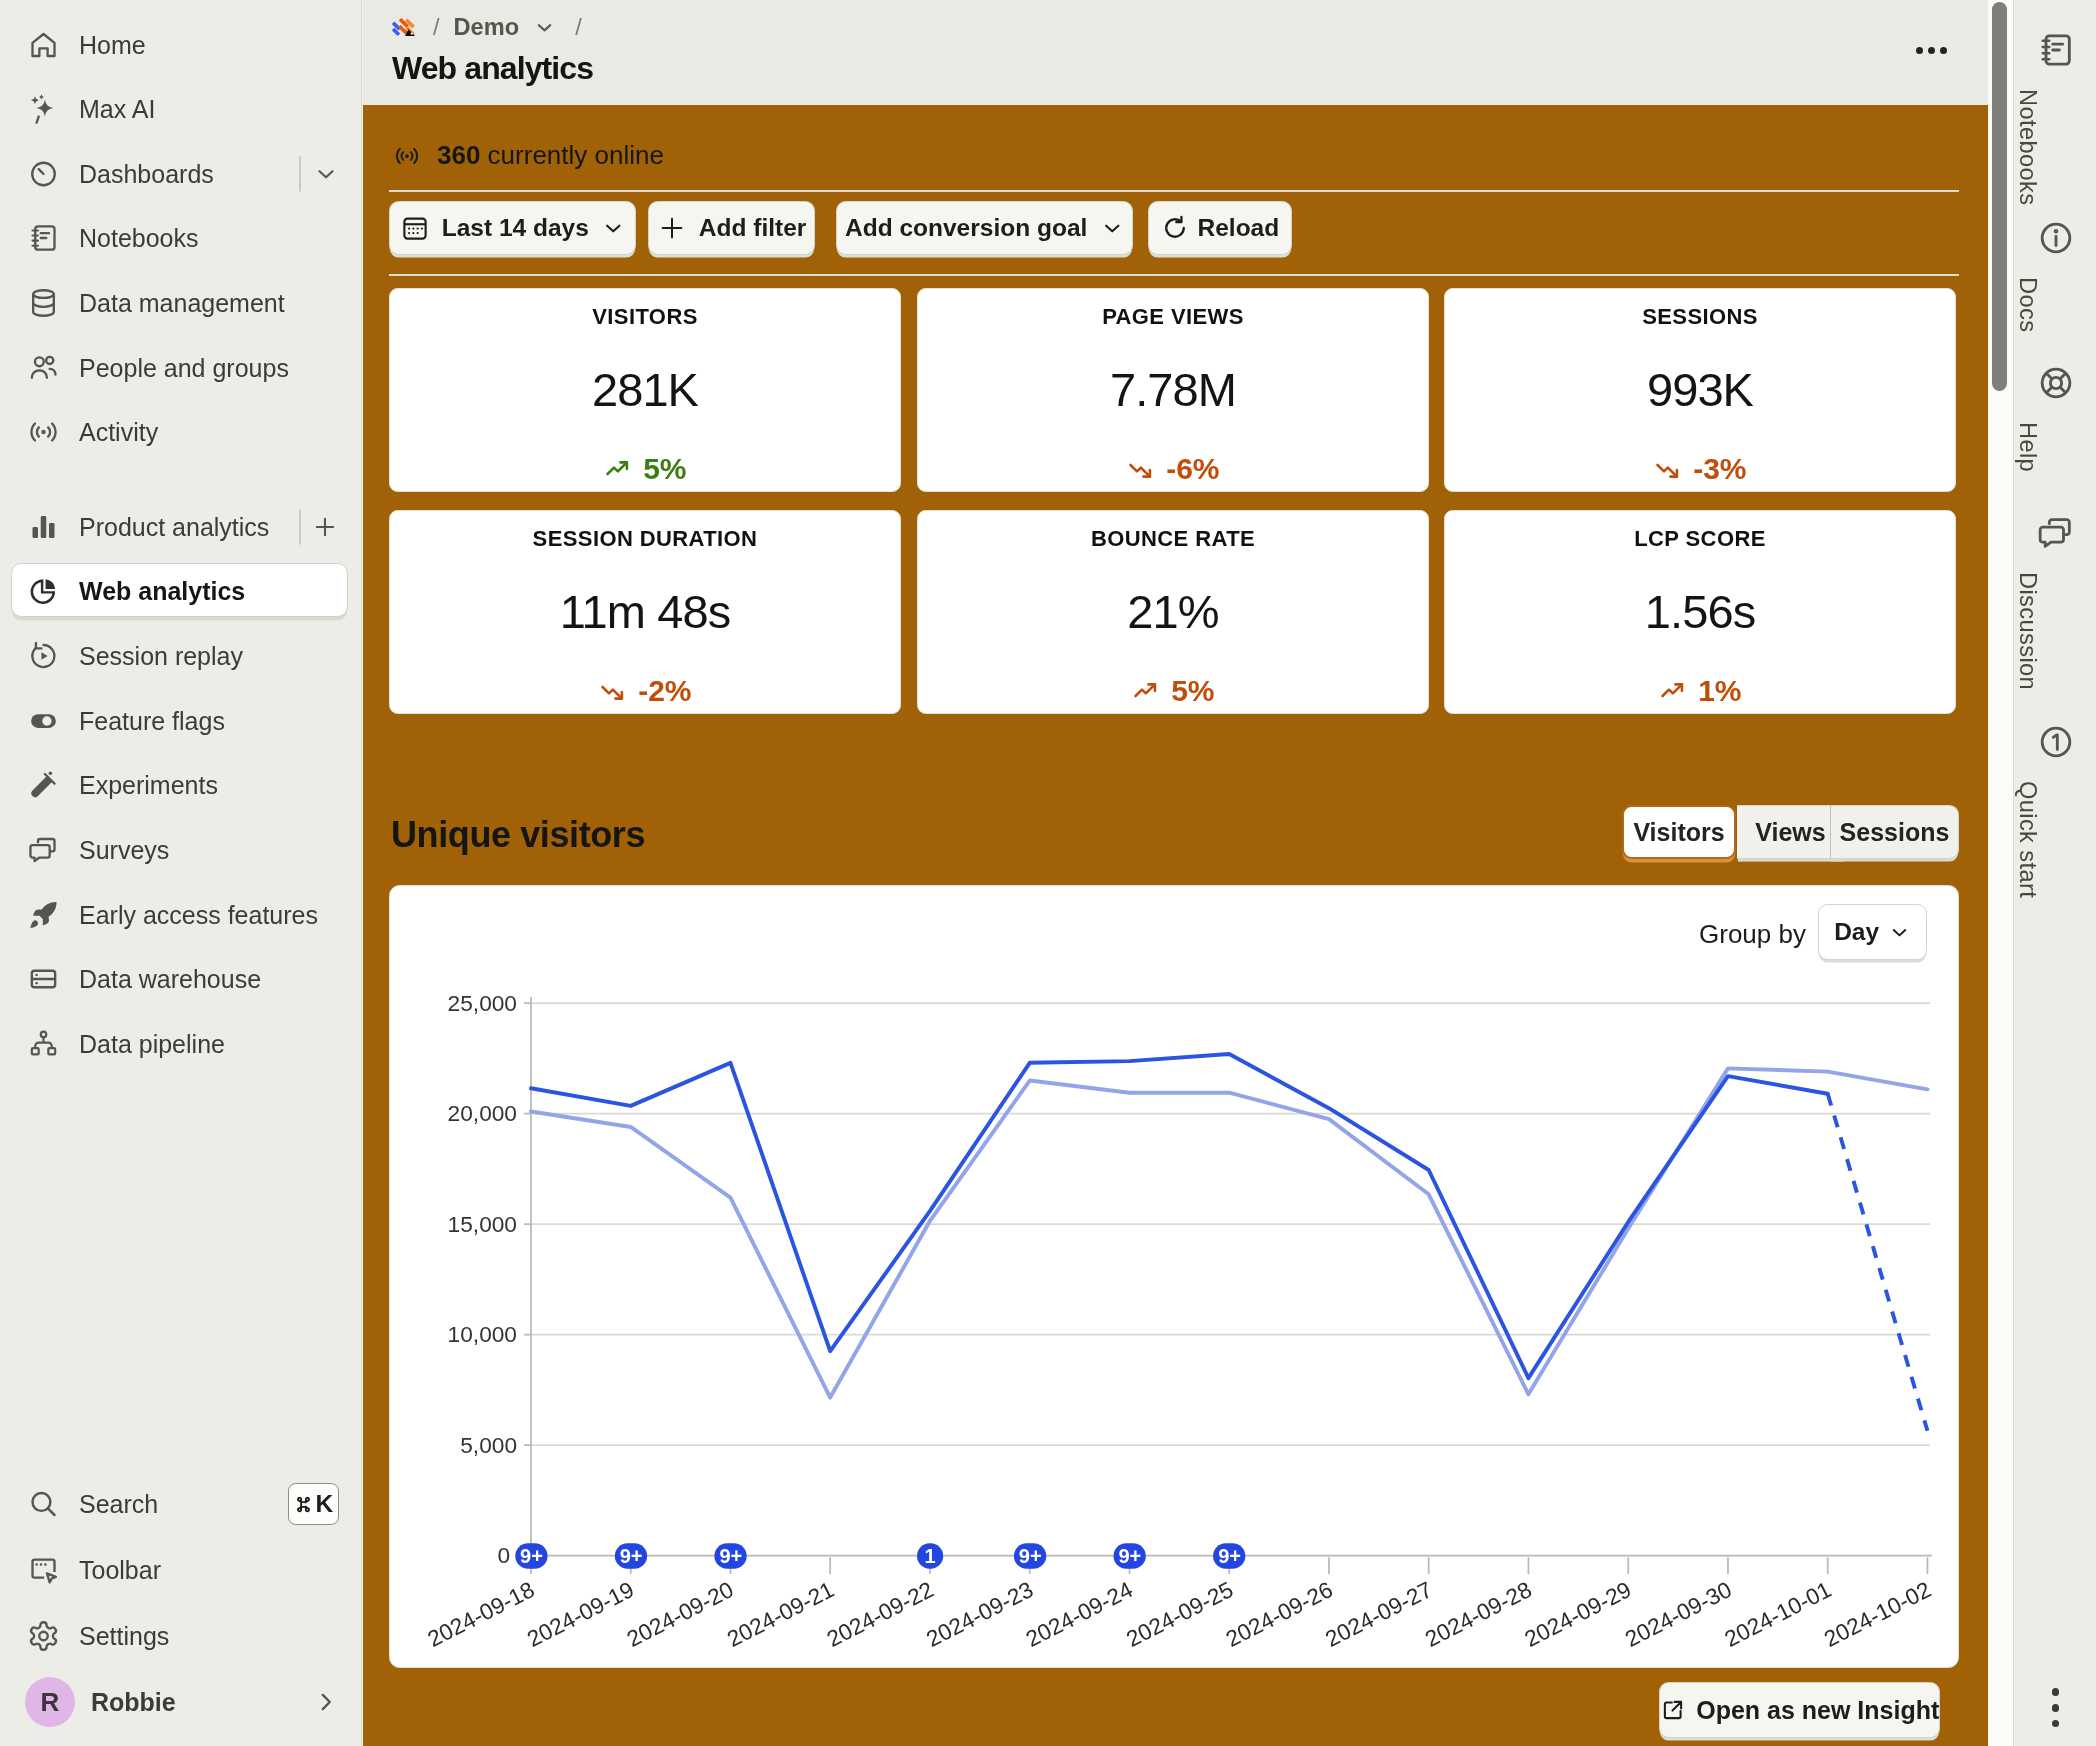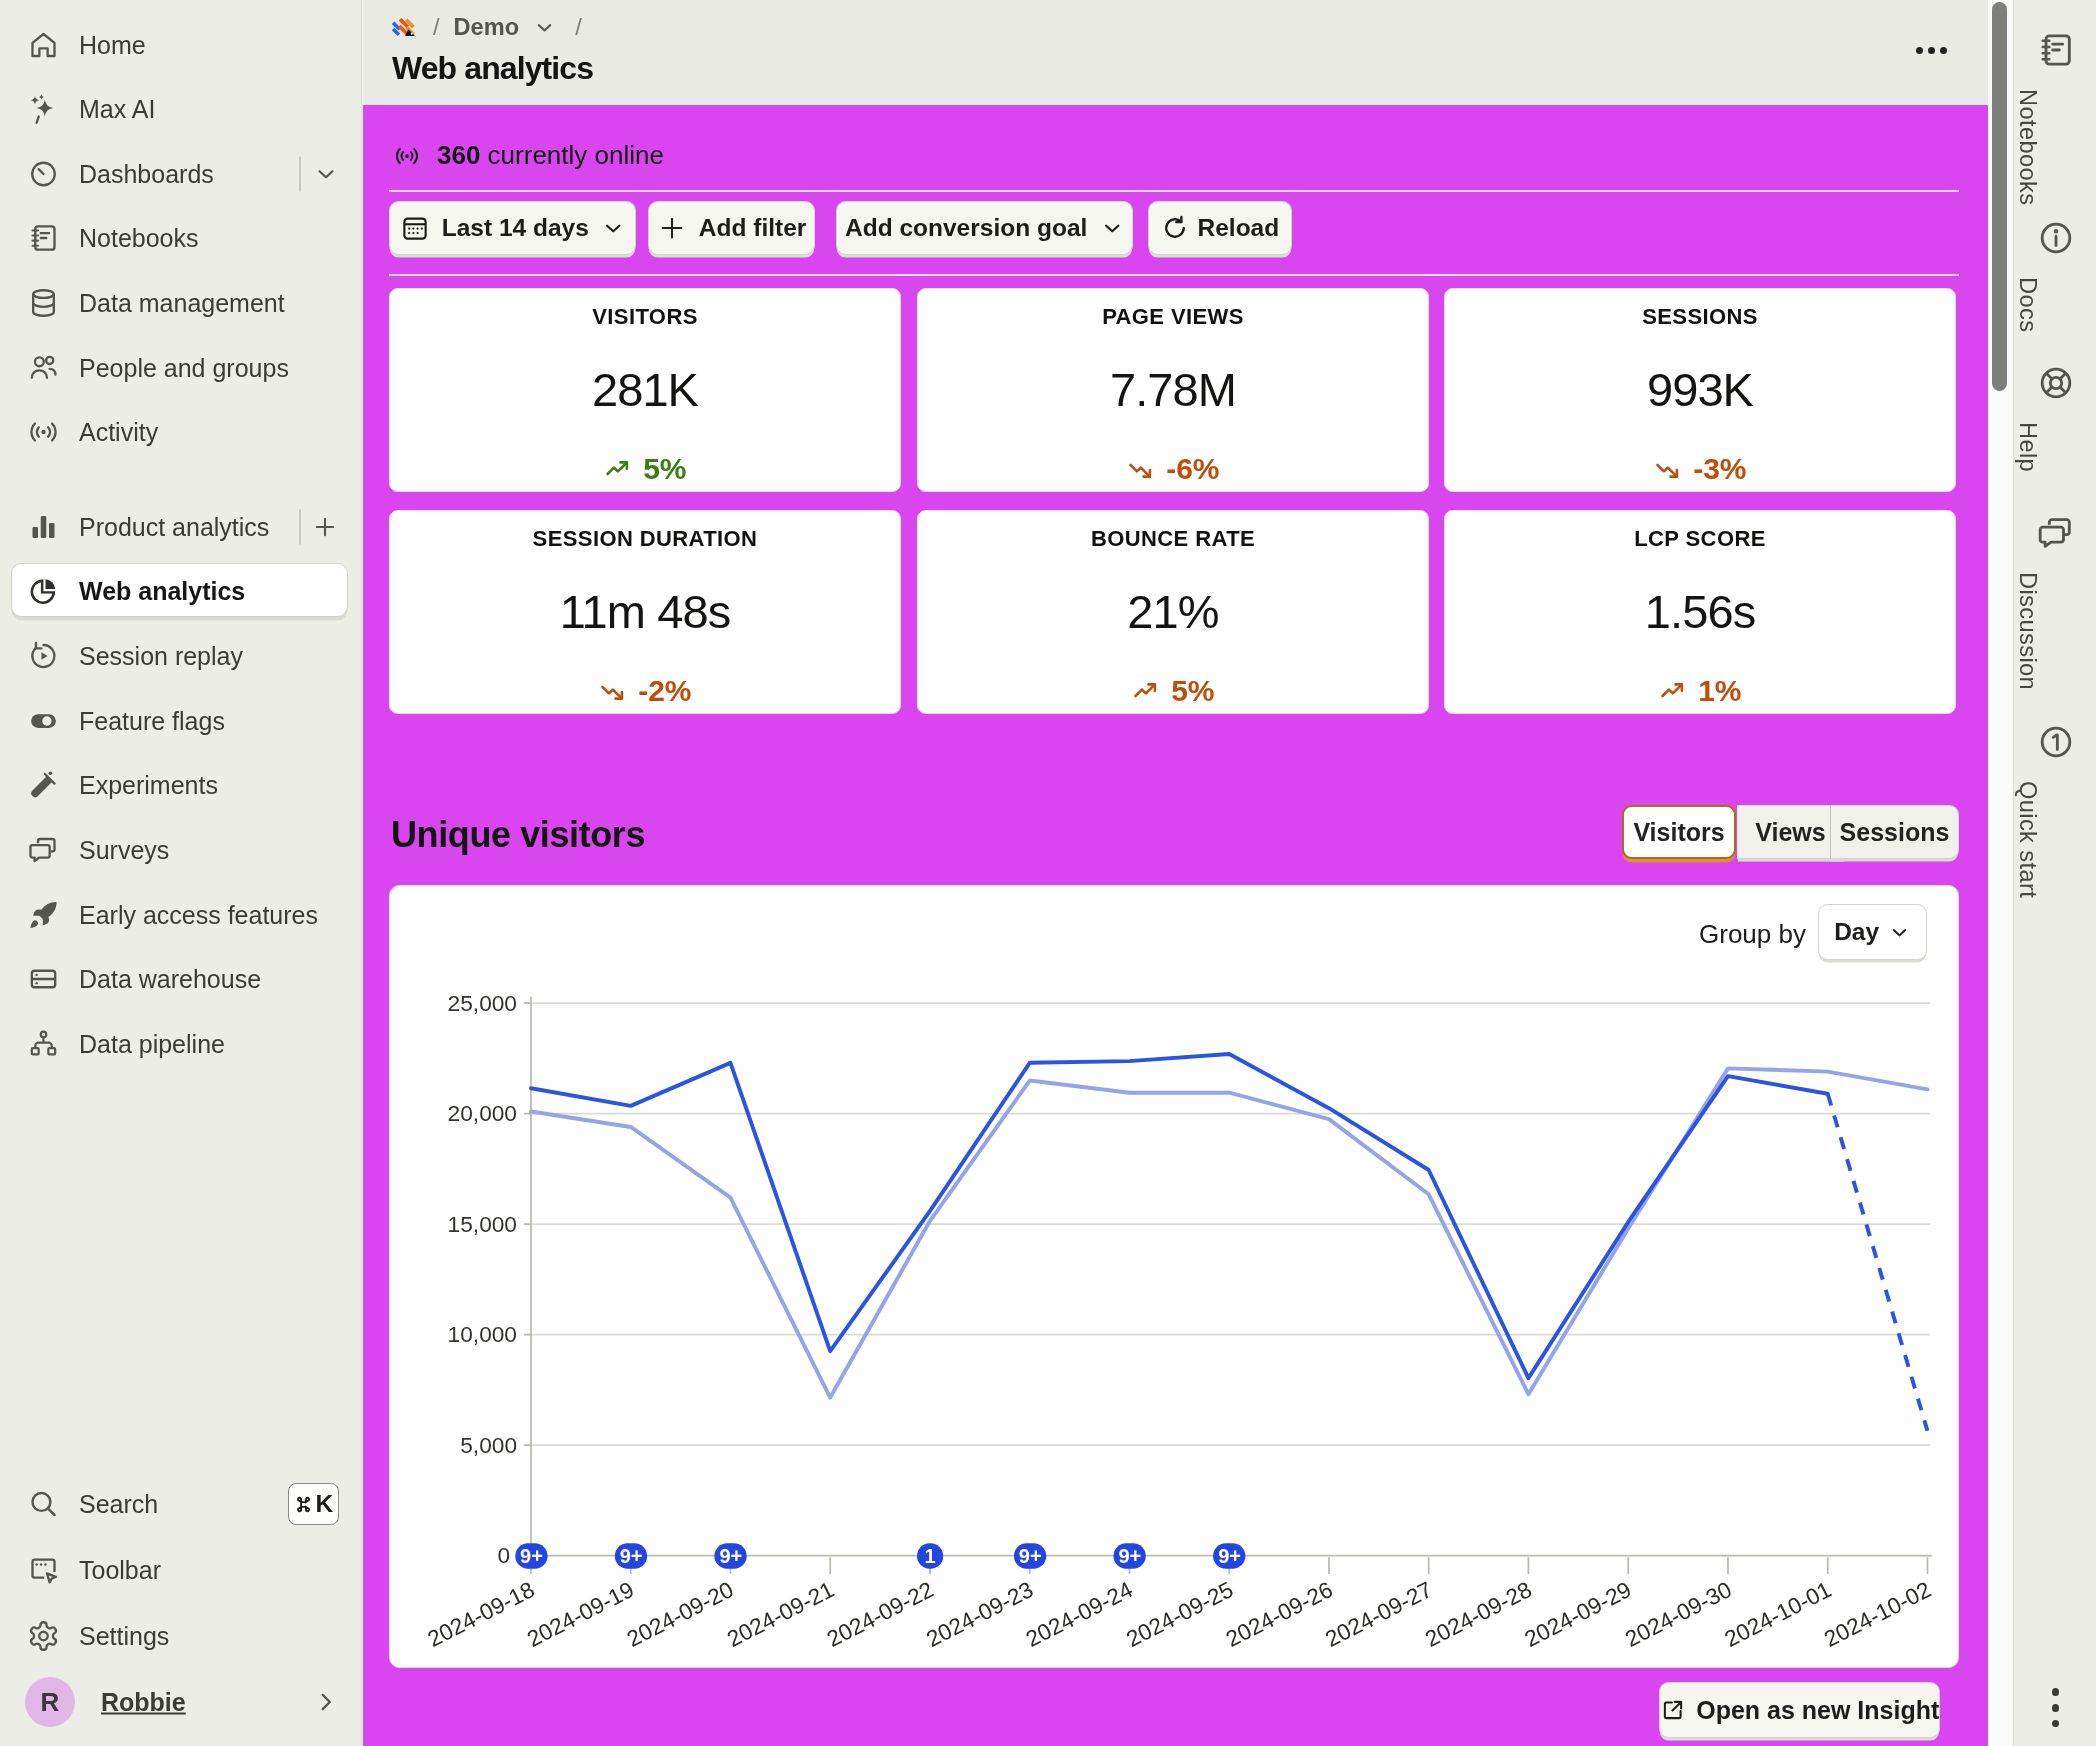--- a/index.html
+++ b/index.html
@@ -15,21 +15,21 @@
   .nav-item .nright { position:absolute; right:23px; top:50%; transform:translateY(-50%); }
   .ndivider { position:absolute; right:61px; top:50%; transform:translateY(-50%); width:1.7px; height:35px; background:#c8c9c0; }
   .selcard { position:absolute; left:11.4px; width:337px; height:54px; background:#ffffff; border:1.7px solid #cfd0c7; border-radius:10.5px; box-shadow:0 4.4px 0 -0.9px #dadbd2; }
 
   
   #header { position:absolute; left:363px; top:0; width:1625px; height:105px; background:#e9eae3; }
   .crumb { font-size:23.6px; font-weight:600; color:#55564e; }
   #title { position:absolute; left:29px; top:50px; font-size:32px; font-weight:800; color:#141413; letter-spacing:-0.9px; }
 
   
-  #main { position:absolute; left:363px; top:105px; width:1625px; height:1642px; background:#d946ef; }
+  #main { position:absolute; left:363px; top:105px; width:1625px; height:1642px; background:#a16207; }
   .hr { position:absolute; left:26px; width:1570px; height:1.7px; background:#dcddd4; }
 
   .lbtn { position:absolute; height:54px; background:#f6f6f1; border:1.7px solid #d2d3ca; border-radius:9.6px; box-shadow:0 3.5px 0 -0.9px #dcddd4; display:flex; align-items:center; justify-content:center; gap:12.2px; font-size:24.5px; font-weight:600; color:#1d1d1b; }
 
   
   .tile { position:absolute; width:512px; height:204px; background:#ffffff; border:1.7px solid #e2e2da; border-radius:8.7px; text-align:center; }
   .tile .tlabel { margin-top:15px; font-size:22px; font-weight:700; letter-spacing:0.4px; color:#111110; }
   .tile .tnum { margin-top:32px; font-size:47px; font-weight:500; letter-spacing:-0.9px; color:#141413; }
   .tile .ttrend { margin-top:35px; font-size:30px; font-weight:700; display:flex; align-items:center; justify-content:center; gap:8.7px; }
   .up-good { color:#3c7e11; }
@@ -216,21 +216,21 @@
   </div>
   <div class="nav-item" style="top:1608px;padding-left:24px;">
     <svg class="nicon" viewBox="0 0 24 24" fill="none" stroke="#55564f" stroke-width="1.7" stroke-linejoin="round">
         <circle cx="12" cy="12" r="3.1"></circle>
         <path d="M12.22 2h-.44a2 2 0 0 0-2 2v.18a2 2 0 0 1-1 1.73l-.43.25a2 2 0 0 1-2 0l-.15-.08a2 2 0 0 0-2.73.73l-.22.38a2 2 0 0 0 .73 2.73l.15.1a2 2 0 0 1 1 1.72v.51a2 2 0 0 1-1 1.74l-.15.09a2 2 0 0 0-.73 2.73l.22.38a2 2 0 0 0 2.73.73l.15-.08a2 2 0 0 1 2 0l.43.25a2 2 0 0 1 1 1.73V20a2 2 0 0 0 2 2h.44a2 2 0 0 0 2-2v-.18a2 2 0 0 1 1-1.73l.43-.25a2 2 0 0 1 2 0l.15.08a2 2 0 0 0 2.73-.73l.22-.39a2 2 0 0 0-.73-2.73l-.15-.08a2 2 0 0 1-1-1.74v-.5a2 2 0 0 1 1-1.74l.15-.09a2 2 0 0 0 .73-2.73l-.22-.38a2 2 0 0 0-2.73-.73l-.15.08a2 2 0 0 1-2 0l-.43-.25a2 2 0 0 1-1-1.73V4a2 2 0 0 0-2-2z"></path>
       </svg>
     <div class="nlabel">Settings</div>
   </div>
   <div class="nav-item" style="top:1674px;">
     <div style="position:absolute; left:25px; top:50%; transform:translateY(-50%); width:50px; height:50px; border-radius:50%; background:#dfb6e6; display:flex; align-items:center; justify-content:center; font-size:26px; font-weight:700; color:#3f3340;">R</div>
-    <div class="nlabel" style="left:101px; font-weight:600;text-decoration:underline;">Robbie</div>
+    <div class="nlabel" style="left:91px; font-weight:600;">Robbie</div>
     <svg class="nright" width="26" height="26" viewBox="0 0 24 24" fill="none" stroke="#55564f" stroke-width="2.2" stroke-linecap="round" stroke-linejoin="round">
         <path d="M9 5.5 15.5 12 9 18.5"></path>
       </svg>
   </div>
 </div>
 <div id="header">
   <div style="position:absolute; left:29px; top:10.5px; height:33px; display:flex; align-items:center; gap:14px;">
     <svg width="27" height="19" viewBox="0 0 36 26">
       <g stroke-width="5" fill="none" stroke-linecap="butt">
         <path d="M1 6.5 10 15.5" stroke="#2f63f5"></path>

